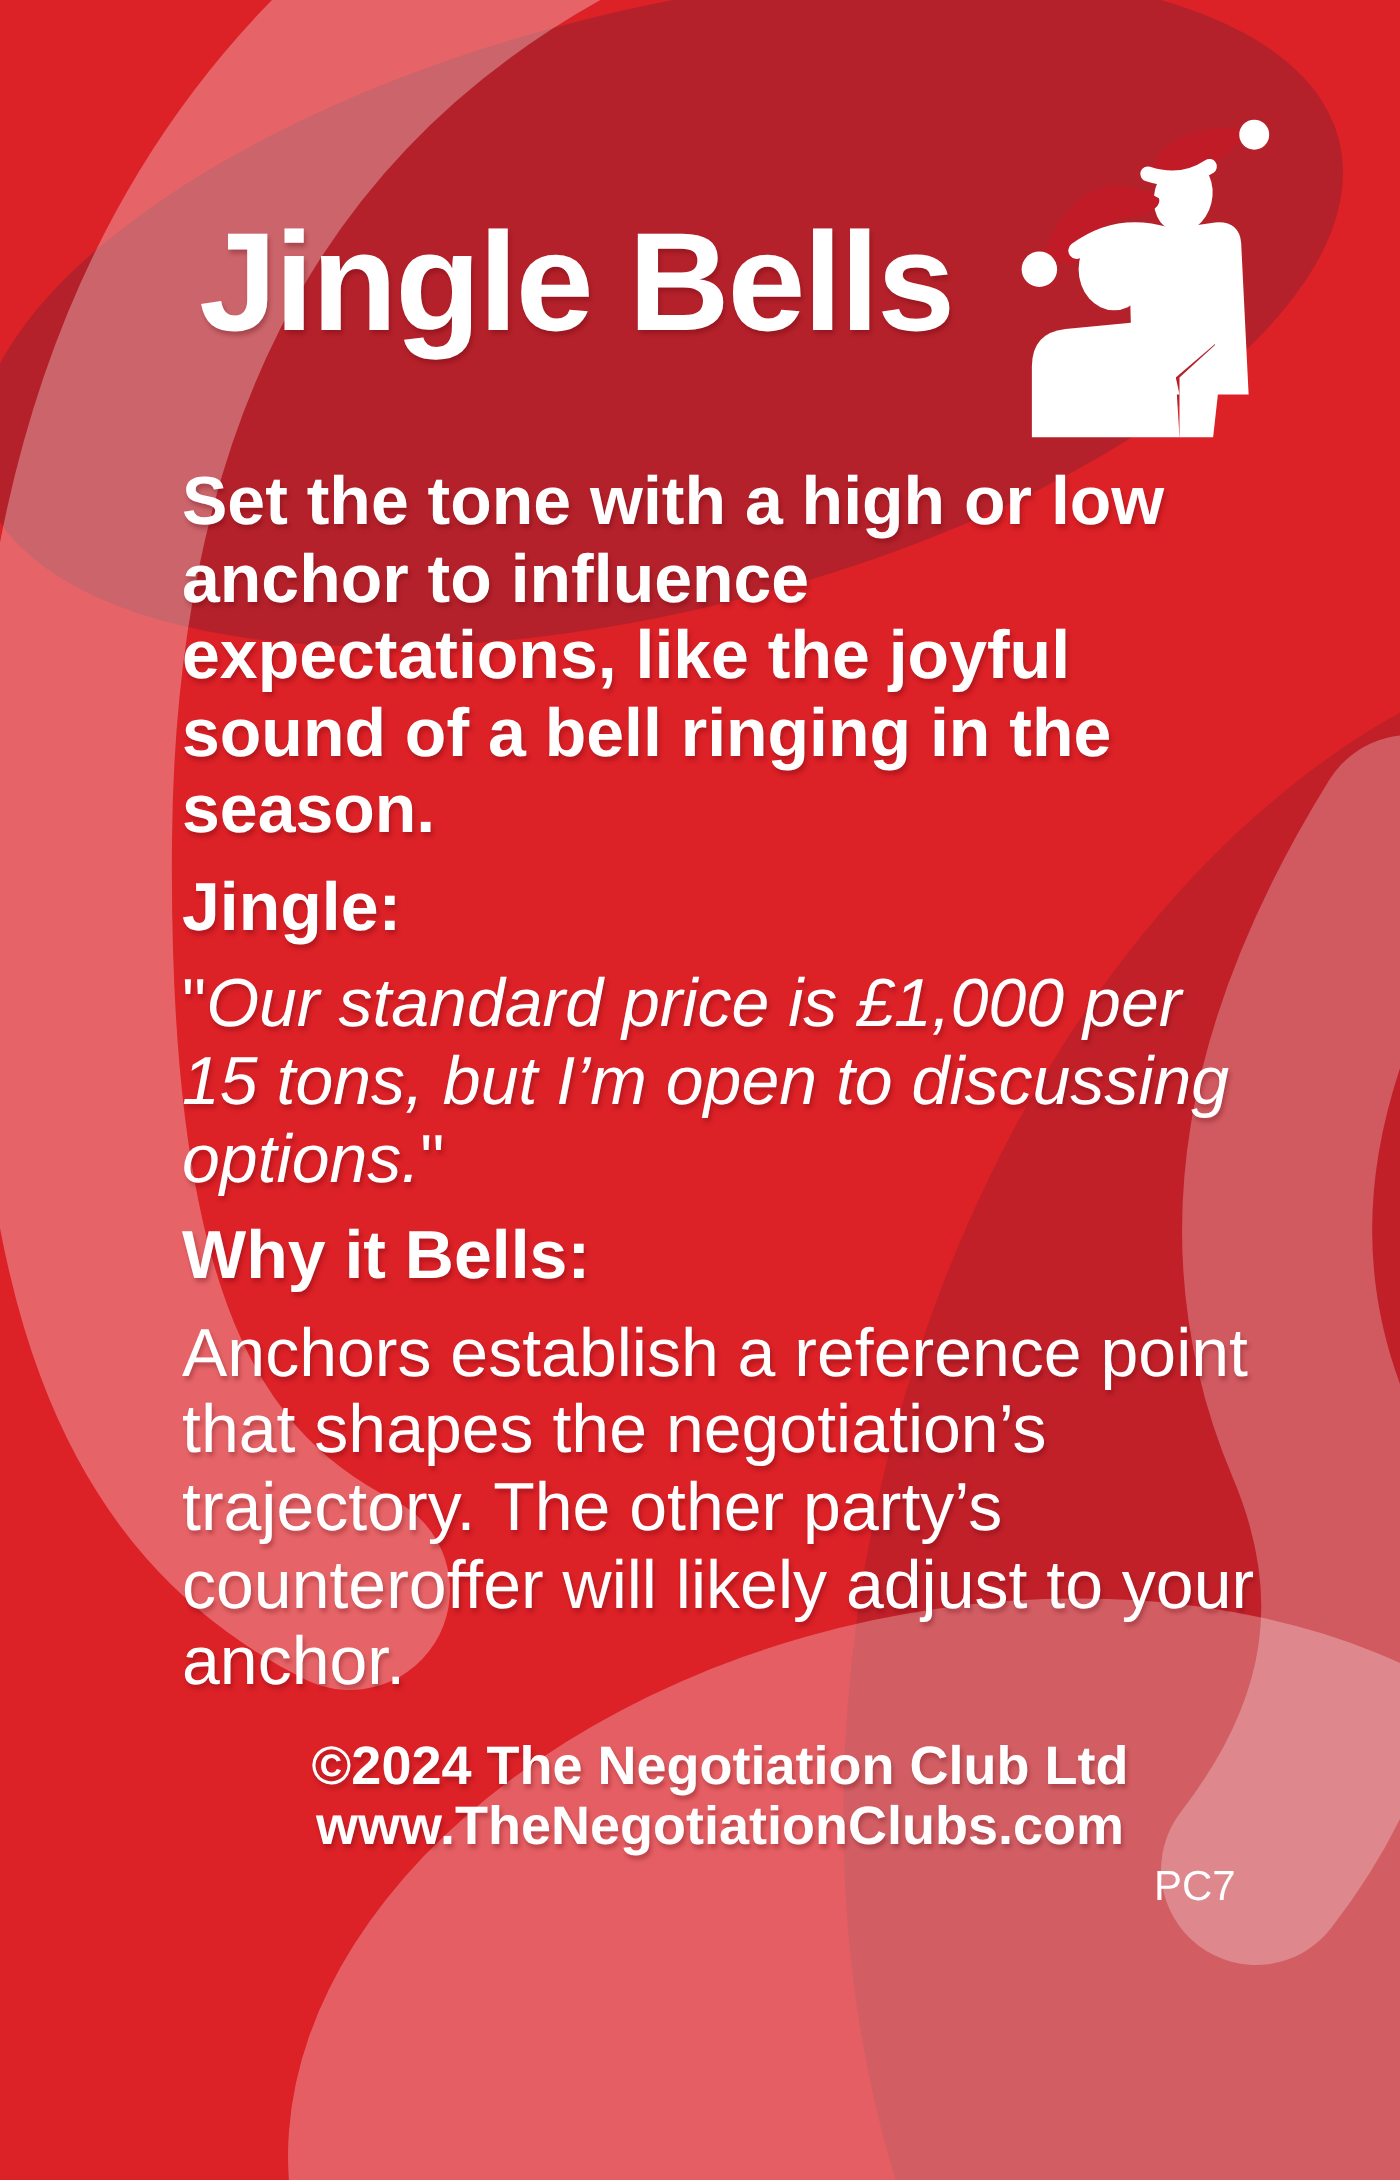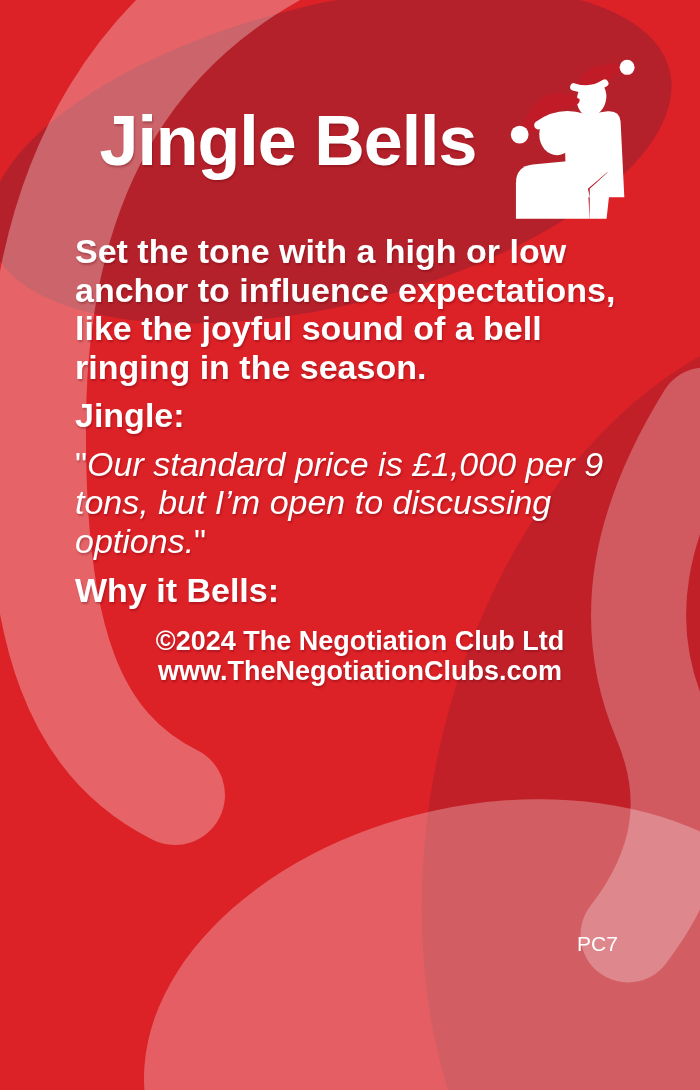--- a/index.html
+++ b/index.html
@@ -19,21 +19,21 @@
     padding:0 55px 0 75px;
     text-shadow:1px 2px 2px rgba(90,0,10,0.30);
   }
   .header{display:flex;align-items:flex-start;margin:56px 0 6px;height:170px;}
   .title{
     flex:1;margin:50px 0 0;
     font-size:70px;font-weight:bold;line-height:1;
     letter-spacing:-1px;text-align:center;white-space:nowrap;
   }
   .carolers{width:142px;height:auto;flex:none;margin:2px 2px 0 0;}
-  p{margin:0 0 10px;font-size:34px;line-height:1.135;}
+  p{margin:0 16px 10px;font-size:34px;line-height:1.135;}
   .bold, strong{font-weight:bold;}
   .quote em{font-style:italic;}
   .quote .qm{font-style:normal;}
   .card-footer{
     text-align:center;font-weight:bold;
     font-size:27px;line-height:1.12;margin-top:17px;
   }
   .code{
     position:absolute;left:577px;top:932px;
     font-size:21px;font-weight:normal;text-shadow:none;
@@ -81,24 +81,25 @@
           <path d="M40,72 Q62,56 88,64" fill="none" stroke="#FFFFFF" stroke-width="9" stroke-linecap="round"></path>
           <circle cx="20" cy="82" r="9.5" fill="#FFFFFF"></circle>
         </g>
       </svg>
     </div>
 
     <p class="bold">Set the tone with a high or low anchor to influence expectations, like the joyful sound of a bell ringing in the season.</p>
 
     <p class="bold">Jingle:</p>
 
-    <p class="quote"><span class="qm">"</span><em>Our standard price is £1,000 per 9 tons, but I’m open to discussing options.</em><span class="qm">"</span></p>
+    <p class="quote"><span class="qm">"</span><em>Our standard price is £1,000 per 15 tons, but I’m open to discussing options.</em><span class="qm">"</span></p>
 
     <p class="bold">Why it Bells:</p>
 
+    <p>Anchors establish a reference point that shapes the negotiation’s trajectory. The other party’s counteroffer will likely adjust to your anchor.</p>
 
 
     <div class="card-footer">
       <div>©2024 The Negotiation Club Ltd</div>
       <div>www.TheNegotiationClubs.com</div>
     </div>
 
     <div class="code">PC7</div>
 
   </div>

